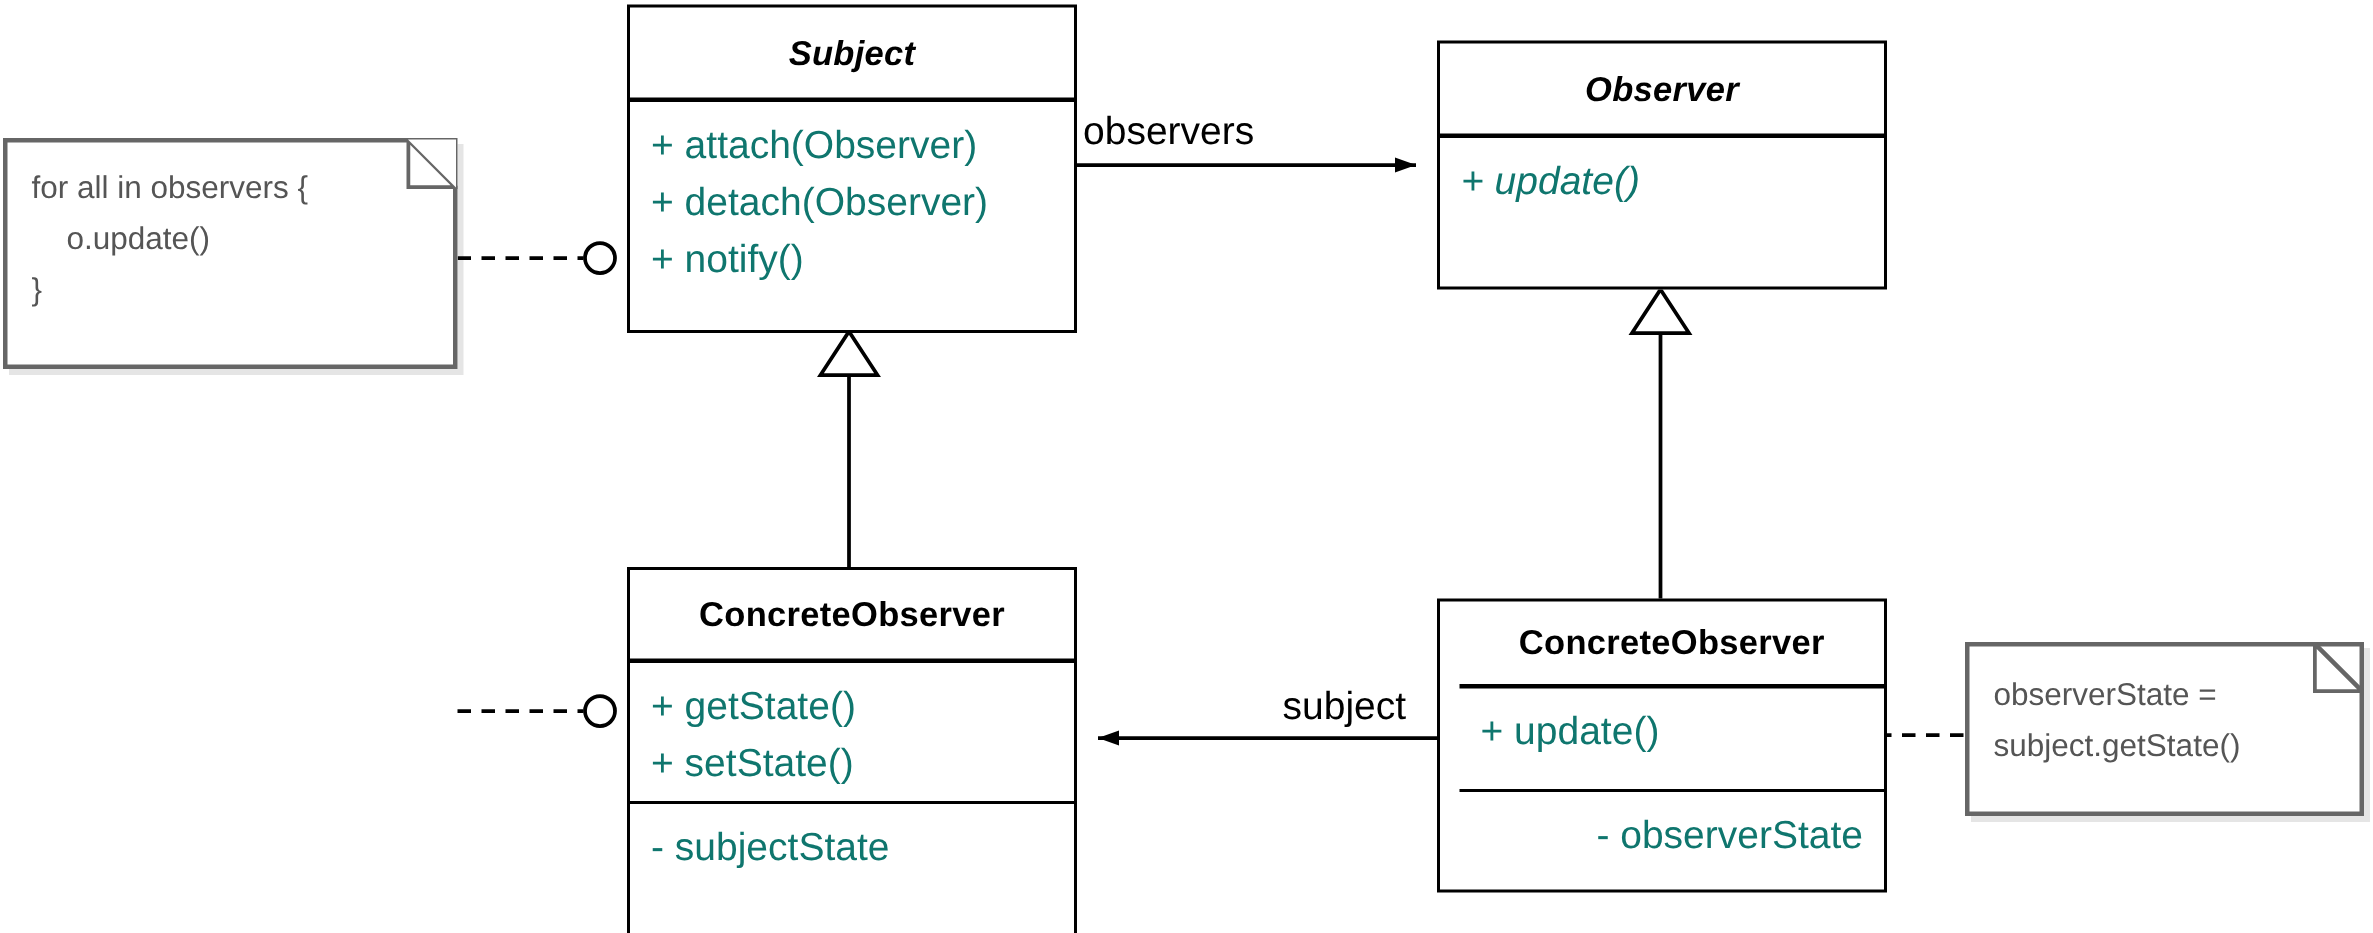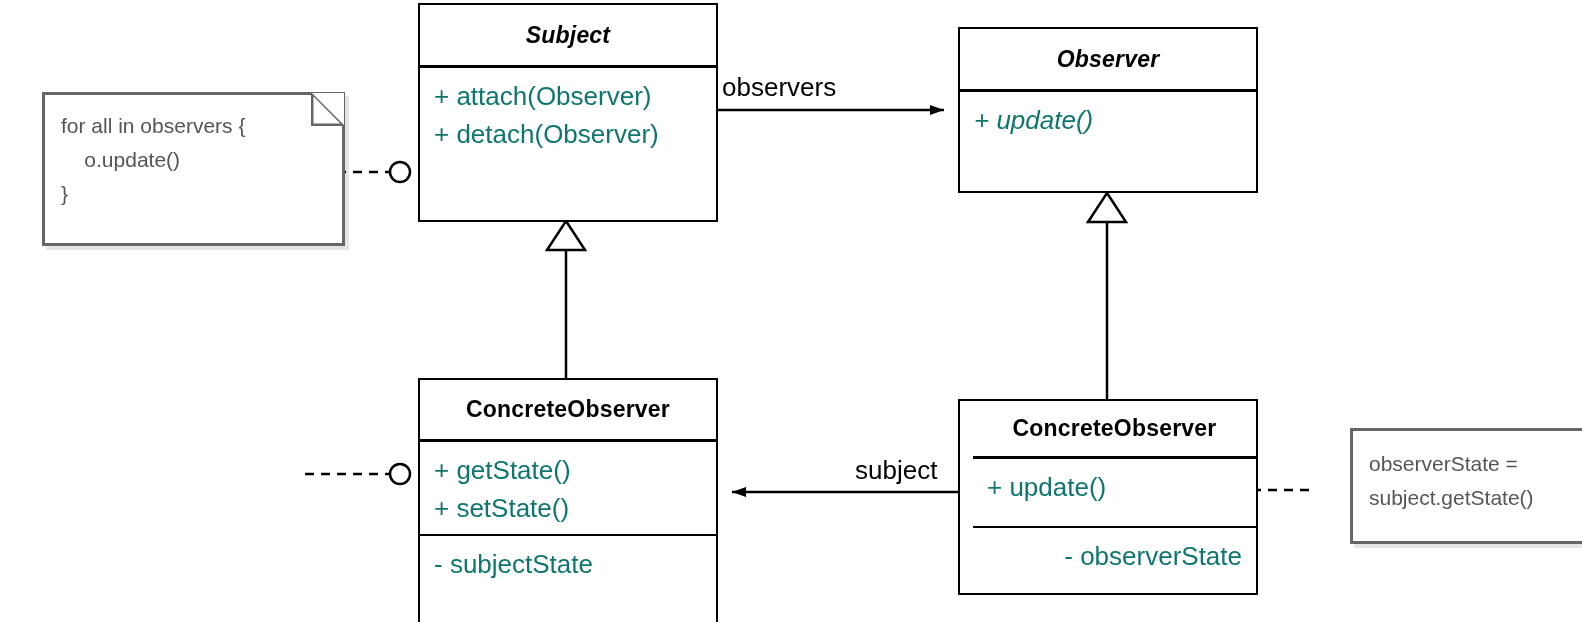--- a/index.html
+++ b/index.html
@@ -59,21 +59,20 @@
   }
 
   
   .uml-note {
     position: absolute;
     box-sizing: border-box;
     background: #ffffff;
     border: 3px solid #666666;
     box-shadow: 4px 4px 0 0 rgba(0,0,0,0.10);
     z-index: 4;
-    margin-left: 40px;
   }
   .note-fold {
     position: absolute;
     top: -3px;
     right: -3px;
     width: 34px;
     height: 34px;
   }
   .note-fold svg { display: block; }
   .note-text {
@@ -152,20 +151,21 @@
   </svg>
 
   <div class="edge-label" style="left:722px; top:72px;">observers</div>
   <div class="edge-label" style="left:855px; top:455px;">subject</div>
 
   <div class="uml-class" id="cls-subject" style="left:418px; top:3px; width:300px; height:219px;">
     <div class="uml-header abstract" style="height:63px;">Subject</div>
     <div class="uml-compartment">
       <div class="uml-row">+ attach(Observer)</div>
       <div class="uml-row">+ detach(Observer)</div>
+      <div class="uml-row">+ notify()</div>
     </div>
   </div>
 
   <div class="uml-class" id="cls-observer" style="left:958px; top:27px; width:300px; height:166px;">
     <div class="uml-header abstract" style="height:63px;">Observer</div>
     <div class="uml-compartment">
       <div class="uml-row abstract">+ update()</div>
     </div>
   </div>
 

